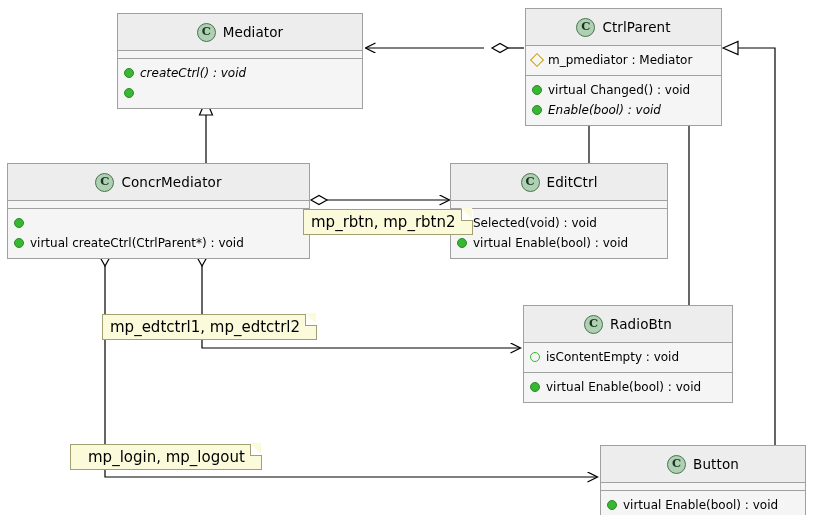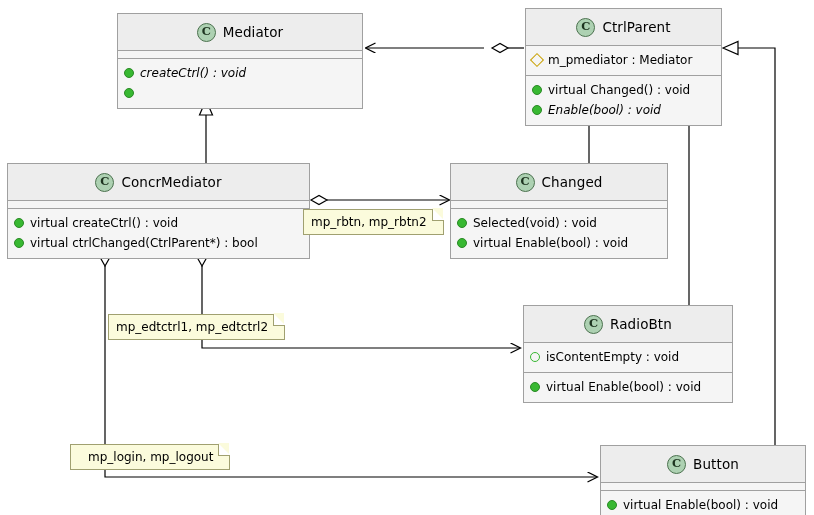--- a/index.html
+++ b/index.html
@@ -75,21 +75,21 @@
     border:1.3px solid #C8A000;
     transform:rotate(45deg);
   }
 
   
   .uml-note{
     position:absolute;
     box-sizing:border-box;
     background:#FBFBDC;
     border:1px solid #A0A070;
-    font-size:12px;
+    font-size:15px;
     color:#000;
     padding:4px 16px 4px 7px;
     white-space:nowrap;
     z-index:8;
     line-height:16px;
   }
   .uml-note .fold{
     position:absolute;right:-1px;top:-1px;
     width:11px;height:11px;
     background:#ffffff;
@@ -200,33 +200,32 @@
 
   <div class="uml-class" style="left:7px;top:163px;width:303px;">
     <div class="uml-header">
       <span class="c-badge">C</span>
       <span class="cls-name">ConcrMediator</span>
     </div>
     <div class="uml-sep-empty"></div>
     <div class="uml-compartment">
       <div class="member">
         <span class="vis vis-pub"></span>
-        <span class="mtext">virtual createCtrl() : void</span>
-      </div>
-      <div class="member">
-        <span class="vis vis-pub"></span>
-        <span class="mtext">virtual ctrlChanged(CtrlParent*) : bool</span>
+      </div>
+      <div class="member">
+        <span class="vis vis-pub"></span>
+        <span class="mtext">virtual createCtrl(CtrlParent*) : void</span>
       </div>
     </div>
   </div>
 
   <div class="uml-class" style="left:450px;top:163px;width:218px;">
     <div class="uml-header">
       <span class="c-badge">C</span>
-      <span class="cls-name">Changed</span>
+      <span class="cls-name">EditCtrl</span>
     </div>
     <div class="uml-sep-empty"></div>
     <div class="uml-compartment">
       <div class="member">
         <span class="vis vis-pub"></span>
         <span class="mtext">Selected(void) : void</span>
       </div>
       <div class="member">
         <span class="vis vis-pub"></span>
         <span class="mtext">virtual Enable(bool) : void</span>
@@ -265,21 +264,21 @@
         <span class="mtext">virtual Enable(bool) : void</span>
       </div>
     </div>
   </div>
 
   <div class="uml-note" style="left:303px;top:209px;">
     <span class="fold"></span>
     <span>mp_rbtn, mp_rbtn2</span>
   </div>
 
-  <div class="uml-note" style="left:108px;top:314px;">
+  <div class="uml-note" style="left:102px;top:314px;">
     <span class="fold"></span>
     <span>mp_edtctrl1, mp_edtctrl2</span>
   </div>
 
   <div class="uml-note" style="left:70px;top:444px;padding-left:17px;">
     <span class="fold"></span>
     <span>mp_login, mp_logout</span>
   </div>
 
 </div>

